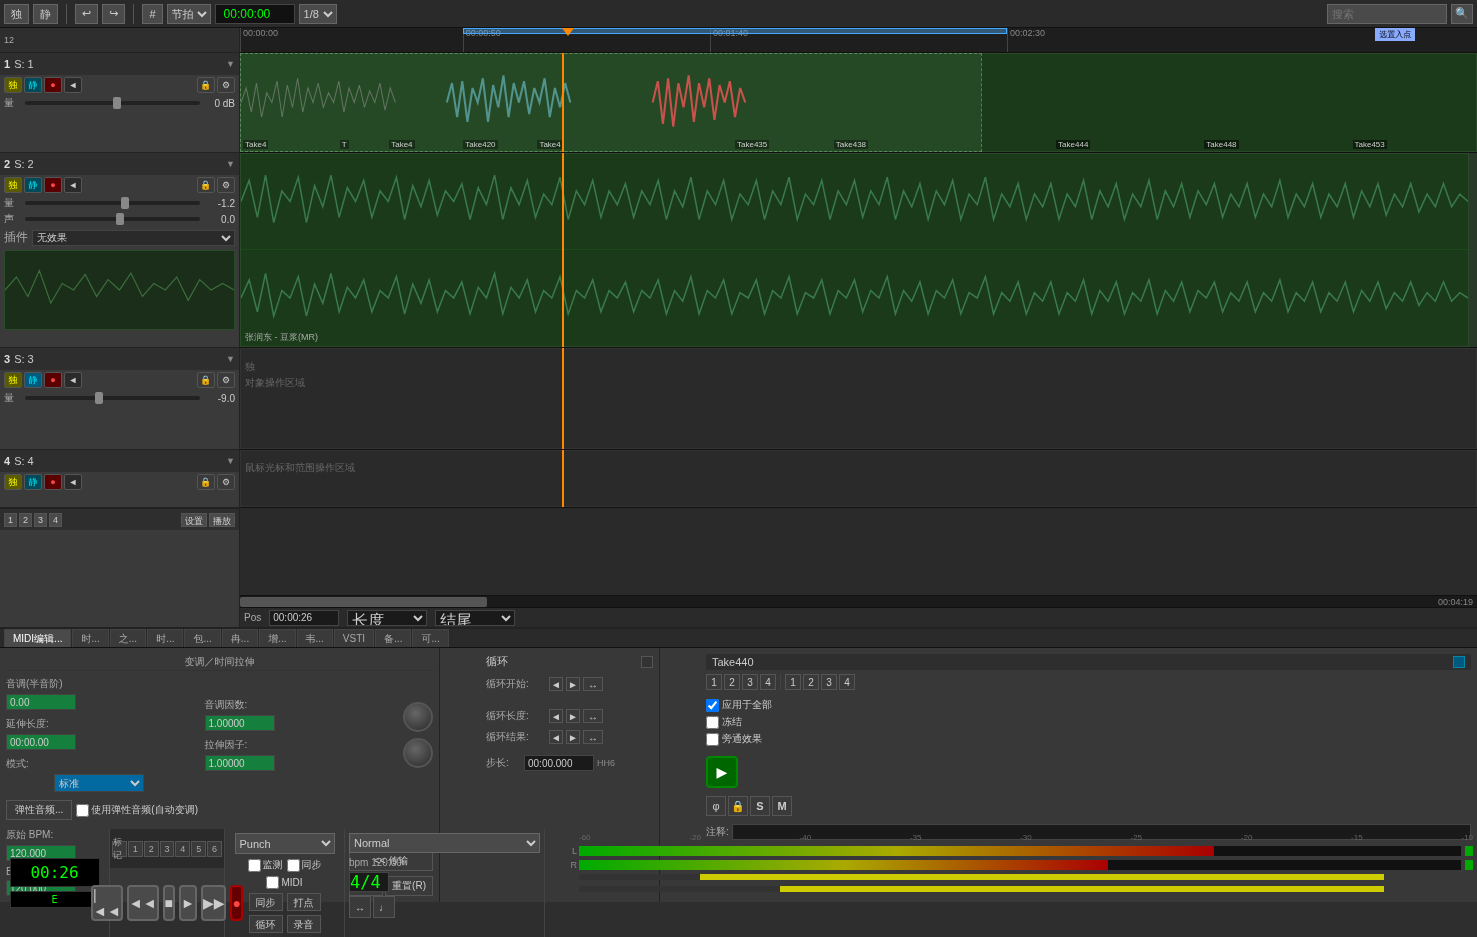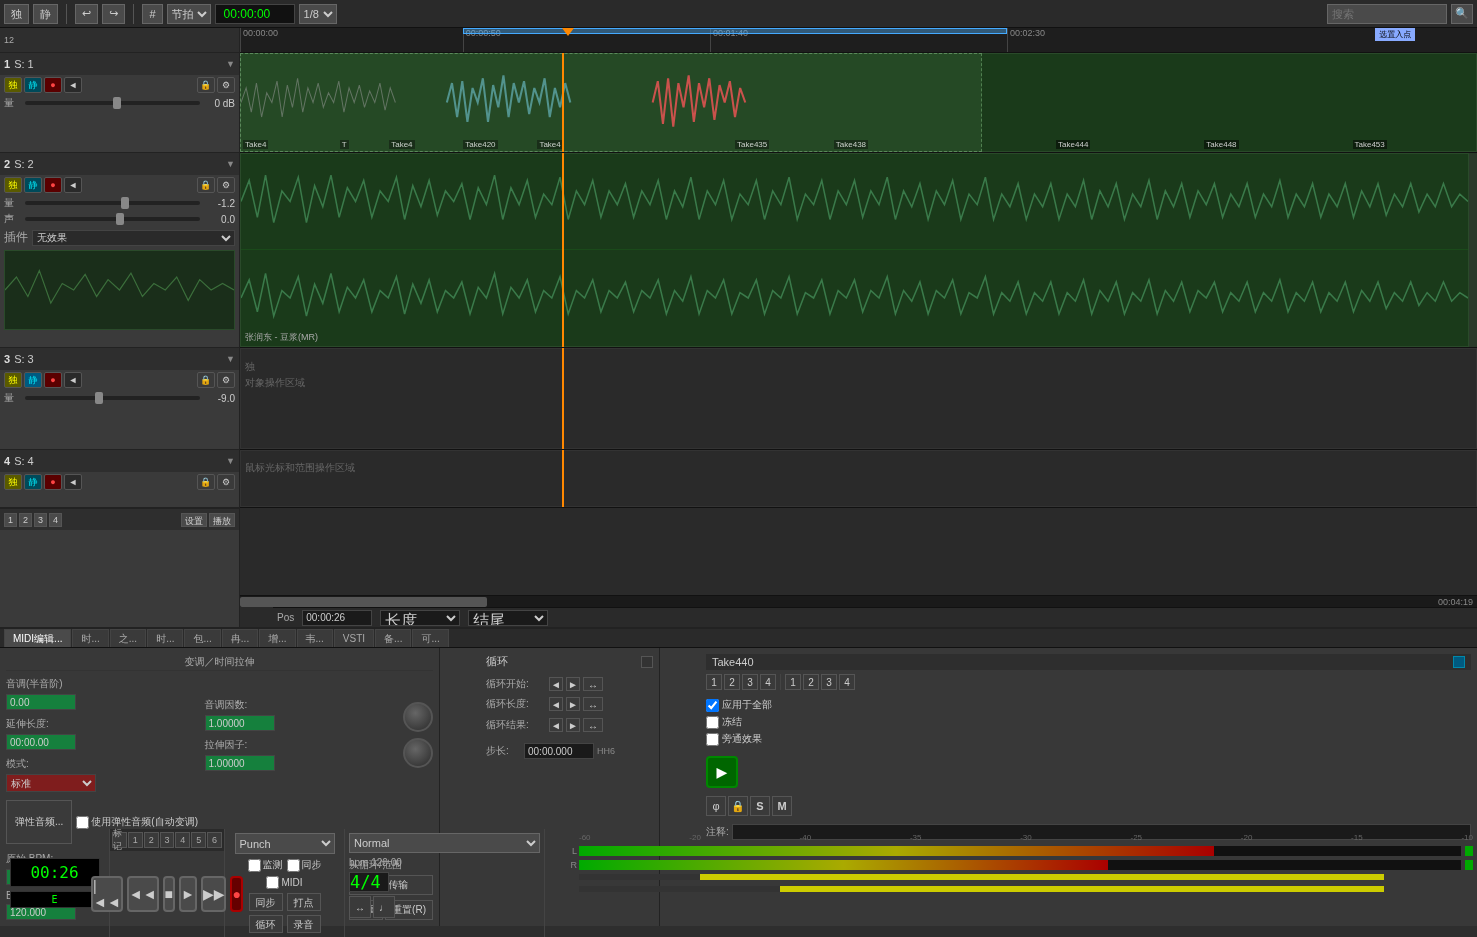--- a/index.html
+++ b/index.html
@@ -231,21 +231,20 @@
     .timeline-status {
       height: 20px;
       background: #2a2a2a;
       border-top: 1px solid #111;
       display: flex;
       align-items: center;
       padding: 0 4px;
       gap: 8px;
       font-size: 10px;
       color: #aaa;
-      margin-left: 33px;
     }
     .ts-input {
       background: #1a1a1a;
       border: 1px solid #444;
       color: #ccc;
       font-size: 10px;
       height: 16px;
       padding: 0 3px;
       width: 70px;
     }
@@ -412,21 +411,21 @@
       border: 1px solid #333;
     }
 
     .transport-mid {
       width: 115px;
       border-right: 1px solid #444;
       display: flex;
       flex-direction: column;
     }
     .transport-nums {
-      height: 22px;
+      height: 39px;
       background: #2a2a2a;
       display: flex;
       align-items: center;
       padding: 0 2px;
       gap: 1px;
     }
     .tn-btn {
       width: 18px;
       height: 16px;
       background: #3a3a3a;
@@ -955,38 +954,38 @@
     <div class="varispeed-section">
       <div class="vs-section-title">变调／时间拉伸</div>
 
       <div class="vs-row">
         <div style="display:flex;flex-direction:column;gap:3px;flex:1;">
           <div style="font-size:10px;color:#aaa;">音调(半音阶)</div>
           <input class="vs-input" type="text" value="0.00" style="">
           <div style="font-size:10px;color:#aaa;margin-top:4px;">延伸长度:</div>
           <input class="vs-input" type="text" value="00:00.00" style="">
           <div style="font-size:10px;color:#aaa;margin-top:4px;">模式:</div>
-          <select style="background:#7f1d1d;border:1px solid #444;color:#ccc;font-size:10px;height:18px;width:90px;">
+          <select style="background:#0369a1;border:1px solid #444;color:#ccc;font-size:10px;height:18px;width:90px;margin-left:48px;">
             <option>标准</option>
           </select>
         </div>
         <div style="display:flex;flex-direction:column;gap:3px;margin-left:8px;flex:1;">
           <div style="font-size:10px;color:#aaa;">音调因数:</div>
           <input class="vs-input" type="text" value="1.00000" style="">
           <div style="font-size:10px;color:#aaa;margin-top:4px;">拉伸因子:</div>
           <input class="vs-input" type="text" value="1.00000" style="">
         </div>
         <div style="display:flex;flex-direction:column;gap:6px;margin-left:8px;">
           <div class="vs-knob"></div>
           <div class="vs-knob"></div>
         </div>
       </div>
 
       <div style="display:flex;gap:4px;margin-top:4px;">
-        <button style="background:#3a3a3a;border:1px solid #555;color:#ccc;font-size:10px;padding:14px 8px;cursor:pointer;">弹性音频...</button>
+        <button style="background:#3a3a3a;border:1px solid #555;color:#ccc;font-size:10px;padding:2px 8px;cursor:pointer;">弹性音频...</button>
         <label style="display:flex;align-items:center;gap:2px;font-size:10px;">
           <input type="checkbox" style="">
           <span>使用弹性音频(自动变调)</span>
         </label>
       </div>
 
       <div style="display:flex;gap:8px;margin-top:4px;">
         <div style="display:flex;flex-direction:column;gap:3px;flex:1;">
           <div style="font-size:10px;color:#aaa;">原始 BPM:</div>
           <input class="vs-input" type="text" value="120.000" style="">
@@ -1004,21 +1003,21 @@
       </div>
 
     </div>
 
     <div class="loop-section">
       <div style="display:flex;align-items:center;justify-content:space-between;margin-bottom:4px;">
         <span style="font-size:11px;color:#ccc;">循环</span>
         <div style="width:12px;height:12px;background:#333;border:1px solid #555;cursor:pointer;"></div>
       </div>
 
-      <div style="display:flex;align-items:center;gap:3px;margin-bottom:2px;">
+      <div style="display:flex;align-items:center;gap:3px;margin-bottom:14px;">
         <span style="font-size:10px;color:#aaa;width:60px;">循环开始:</span>
         <div style="width:14px;height:14px;background:#3a3a3a;border:1px solid #555;cursor:pointer;display:flex;align-items:center;justify-content:center;font-size:10px;">◄</div>
         <div style="width:14px;height:14px;background:#3a3a3a;border:1px solid #555;cursor:pointer;display:flex;align-items:center;justify-content:center;font-size:10px;">►</div>
         <div style="width:20px;height:14px;background:#3a3a3a;border:1px solid #555;cursor:pointer;display:flex;align-items:center;justify-content:center;font-size:10px;">↔</div>
       </div>
 
       <div style="display:flex;align-items:center;gap:3px;margin-bottom:3px;">
         <span style="font-size:10px;color:#aaa;width:60px;">循环长度:</span>
         <div style="width:14px;height:14px;background:#3a3a3a;border:1px solid #555;cursor:pointer;display:flex;align-items:center;justify-content:center;font-size:10px;">◄</div>
         <div style="width:14px;height:14px;background:#3a3a3a;border:1px solid #555;cursor:pointer;display:flex;align-items:center;justify-content:center;font-size:10px;">►</div>

